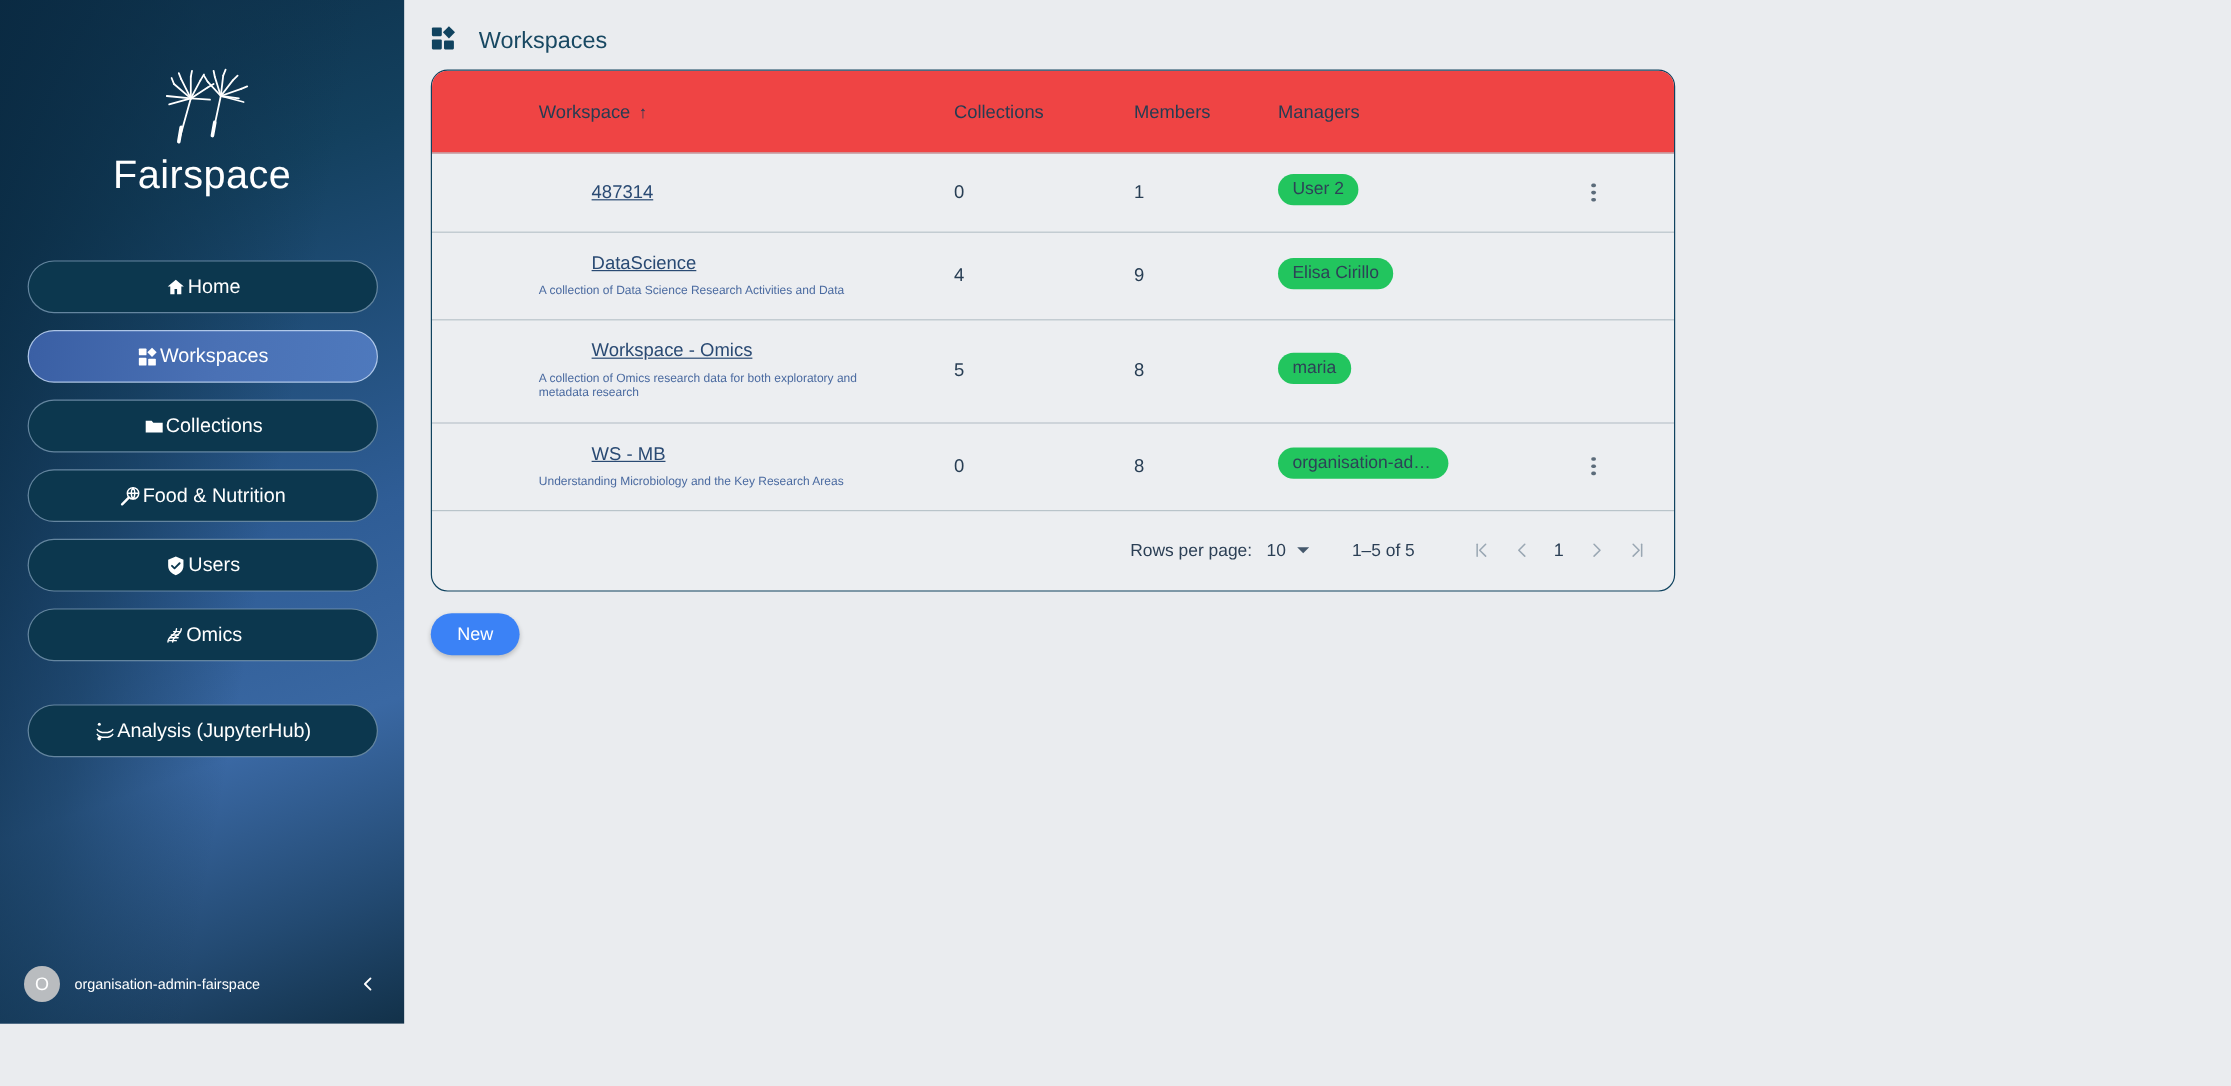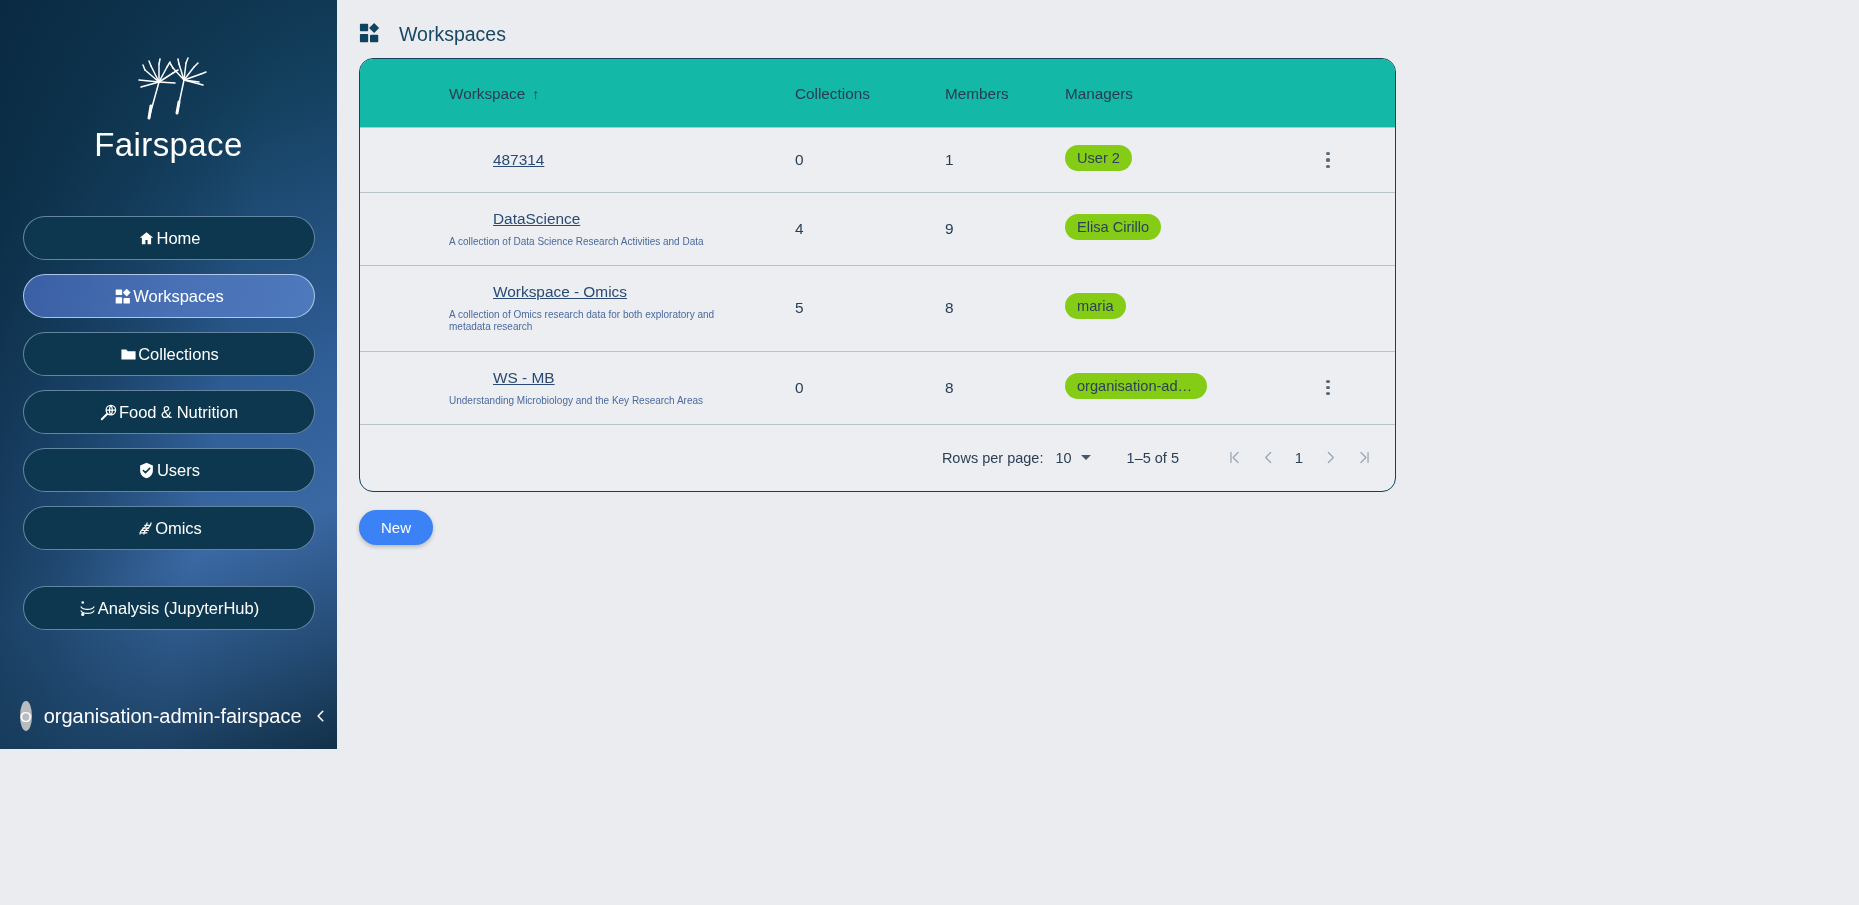--- a/index.html
+++ b/index.html
@@ -7,21 +7,21 @@
   html, body {
     width: 1859px; height: 905px;
     font-family: "Liberation Sans", sans-serif;
     background: #eaecef;
     overflow: hidden;
   }
   #app { display: flex; width: 1859px; height: 905px; }
 
   
   #sidebar {
-    width: 337px; height: 749px;
+    width: 337px; height: 853px;
     flex: 0 0 337px;
     position: relative;
     background:
       linear-gradient(160deg, #0c2e47 0%, #13405e 22%, #2f5d96 55%, #3a68a3 72%, #234a72 88%, #123149 100%);
     display: flex; flex-direction: column; align-items: center;
     color: #ffffff;
   }
   #sidebar::after {
     content: ""; position: absolute; inset: 0;
     background: linear-gradient(100deg, rgba(10,42,66,.92) 0%, rgba(14,50,76,.55) 35%, rgba(20,60,92,0) 62%);
@@ -52,21 +52,21 @@
   .sidebar-footer {
     position: absolute; left: 20px; bottom: 18px; width: 300px;
     display: flex; align-items: center; gap: 12px; z-index: 2;
   }
   .avatar {
     width: 30px; height: 30px; border-radius: 50%;
     background: #b9bcbf; color: #ffffff;
     display: flex; align-items: center; justify-content: center;
     font-size: 15px;
   }
-  .user-name { font-size: 20px; color: #fff; white-space: nowrap; }
+  .user-name { font-size: 12px; color: #fff; white-space: nowrap; }
   .collapse-btn {
     margin-left: auto; width: 26px; height: 26px; color: #fff;
     display: flex; align-items: center; justify-content: center; cursor: pointer;
   }
 
   
   #main { flex: 1; position: relative; background: #eaecef; padding: 0; }
   .page-header {
     display: flex; align-items: center; gap: 18px;
     padding: 17px 0 0 22px; height: 52px;
@@ -77,21 +77,21 @@
     margin: 6px 0 0 22px;
     width: 1037px;
     background: #eceef1;
     border: 1.6px solid #10435f;
     border-radius: 14px;
     overflow: hidden;
   }
   table { width: 100%; border-collapse: collapse; }
   thead th {
     text-align: left; font-weight: 400; font-size: 15.3px;
-    color: #263c52; padding: 26px 0 24px 0; background: #14b8a6;
+    color: #263c52; padding: 26px 0 24px 0; background: #ef4444;
     border-bottom: 1px solid #b9c4ca;
   }
   th.c-ws { padding-left: 89px; }
   th.c-col { width: 150px; }
   th.c-mem { width: 120px; }
   th.c-man { width: 250px; }
   th.c-act { width: 80px; }
   .sort-arrow { margin-left: 7px; font-size: 14px; color:#1b3a55;}
 
   tbody tr { border-bottom: 1px solid #b9c4ca; }
@@ -101,21 +101,21 @@
   .ws-name {
     color: #2a4a73; text-decoration: underline; font-size: 15.4px;
     cursor: pointer; display: inline-block; margin-left: 44px;
   }
   .ws-desc {
     color: #4a6aa0; font-size: 10px; line-height: 1.22; margin-top: 8px;
     max-width: 320px;
   }
   td.num { color:#283e54; font-size: 15.4px; }
   .chip {
-    display: inline-block; background: #84cc16; color: #2d4257;
+    display: inline-block; background: #22c55e; color: #2d4257;
     border-radius: 14px; padding: 5px 12px; font-size: 14.6px;
     max-width: 142px; overflow: hidden; text-overflow: ellipsis; white-space: nowrap;
   }
   .kebab {
     width: 26px; height: 26px; display:flex; flex-direction: column;
     align-items:center; justify-content:center; gap: 3px; cursor: pointer;
   }
   .kebab i { width: 3.2px; height: 3.2px; border-radius: 50%; background: #5b6b7a; display:block;}
 
   tfoot td { padding: 0; }

